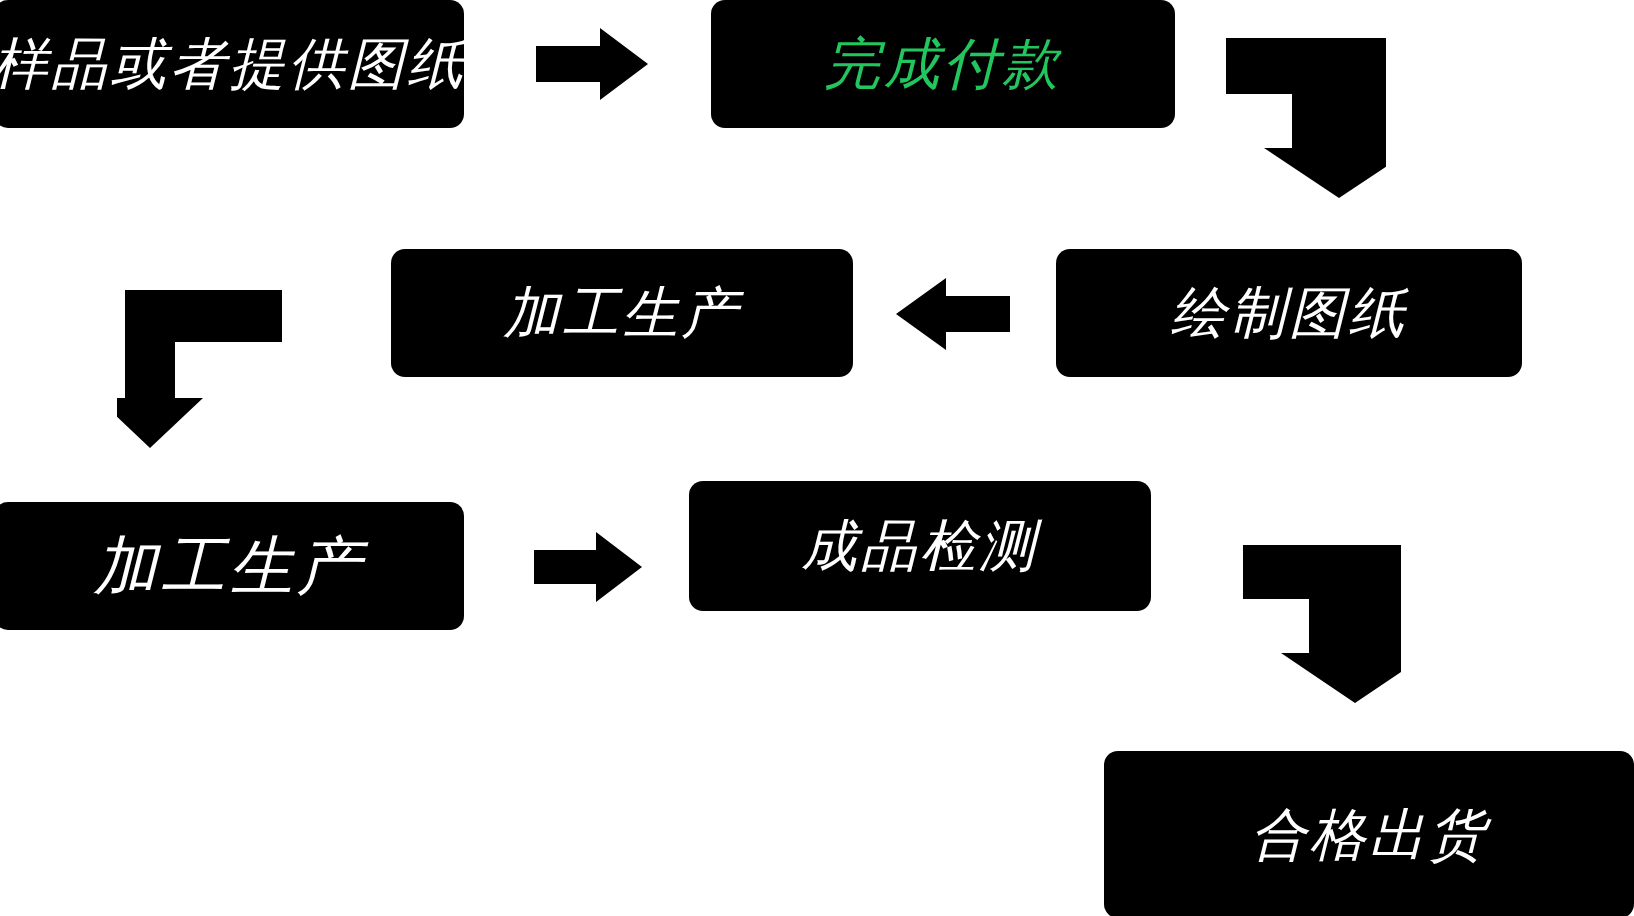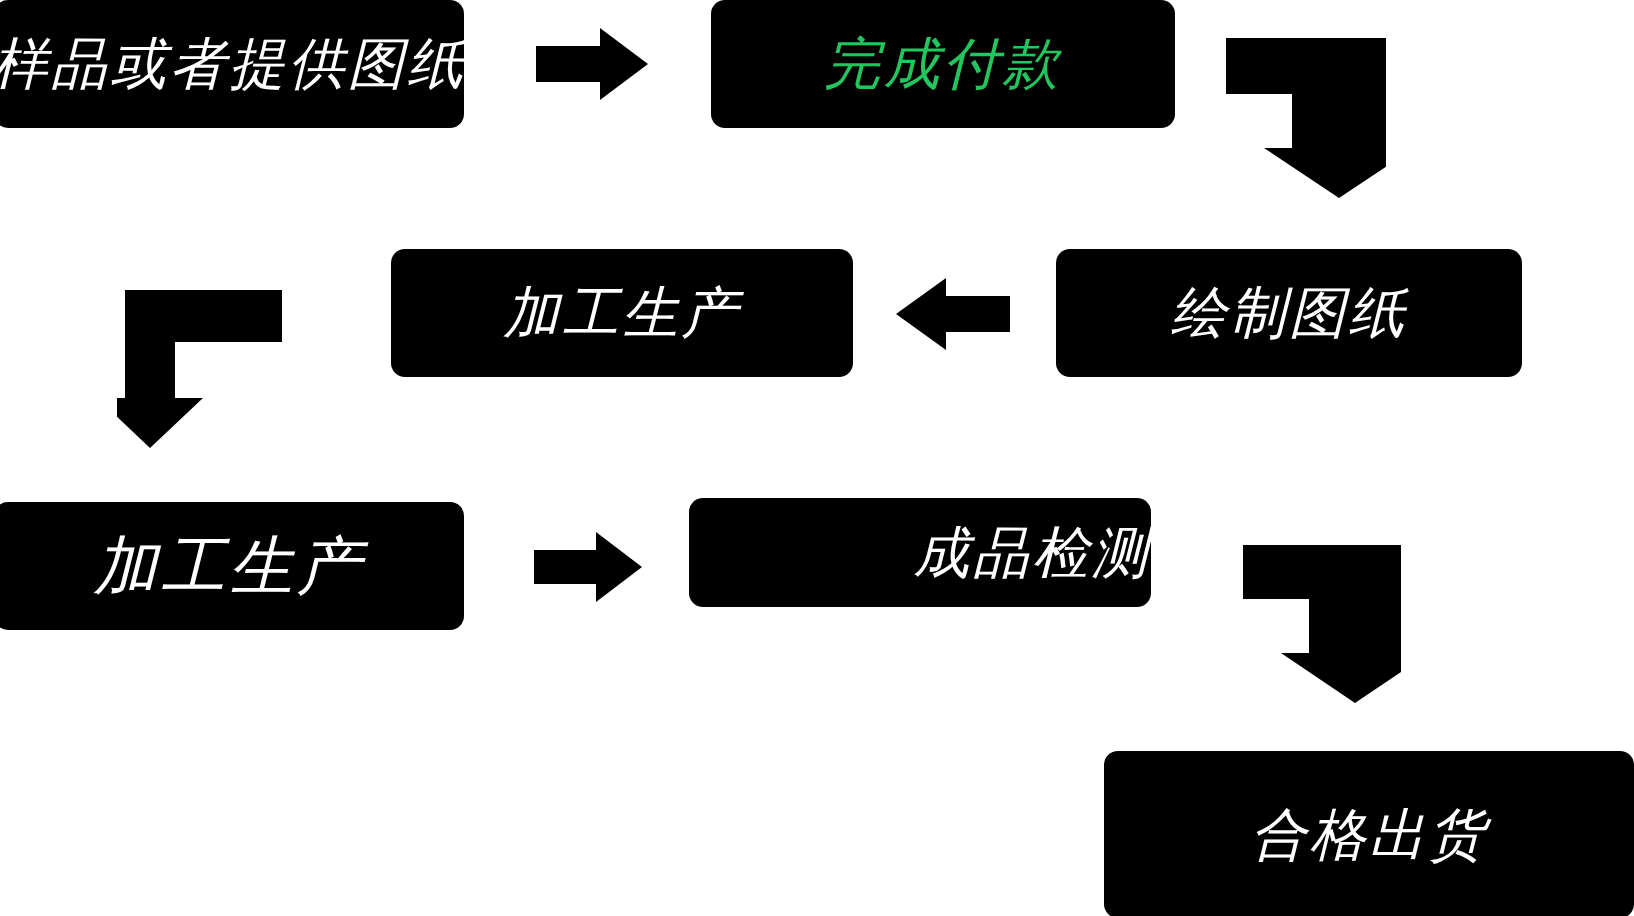--- a/index.html
+++ b/index.html
@@ -91,21 +91,21 @@
   <div class="node" id="node-4" style="left: -6px; top: 502px; width: 470px; height: 128px; background: rgb(0, 0, 0);">
     <span class="node-label" style="font-size: 64px; color: rgb(255, 255, 255);">加工生产</span>
   </div>
 
   <div class="arrow" id="conn-4" style="left: 534px; top: 532px; width: 108px; height: 70px; overflow: visible;">
     <svg viewBox="0 0 108 70" preserveAspectRatio="none">
       <polygon points="0,18 62,18 62,0 108,35 62,70 62,52 0,52" fill="#000000"></polygon>
     </svg>
   </div>
 
-  <div class="node" id="node-5" style="left: 689px; top: 498px; width: 462px; height: 109px; background: rgb(0, 0, 0); justify-content: flex-end;">
+  <div class="node" id="node-5" style="left: 689px; top: 481px; width: 462px; height: 130px; background: rgb(0, 0, 0);">
     <span class="node-label" style="font-size: 56px; color: rgb(255, 255, 255);">成品检测</span>
   </div>
 
   <div class="arrow" id="conn-5" style="left: 1243px; top: 545px; width: 158px; height: 158px; overflow: visible;">
     <svg viewBox="0 0 158 158" preserveAspectRatio="none">
       <polygon points="0,0 158,0 158,108 186,108 112,158 38,108 66,108 66,54 0,54" fill="#000000"></polygon>
     </svg>
   </div>
 
   <div class="node" id="node-6" style="left: 1104px; top: 751px; width: 530px; height: 167px; background: rgb(0, 0, 0);">

